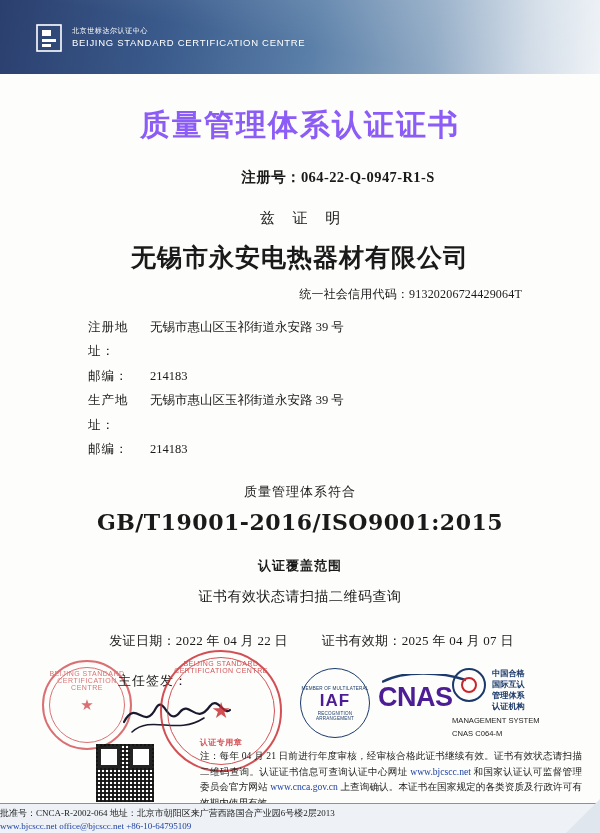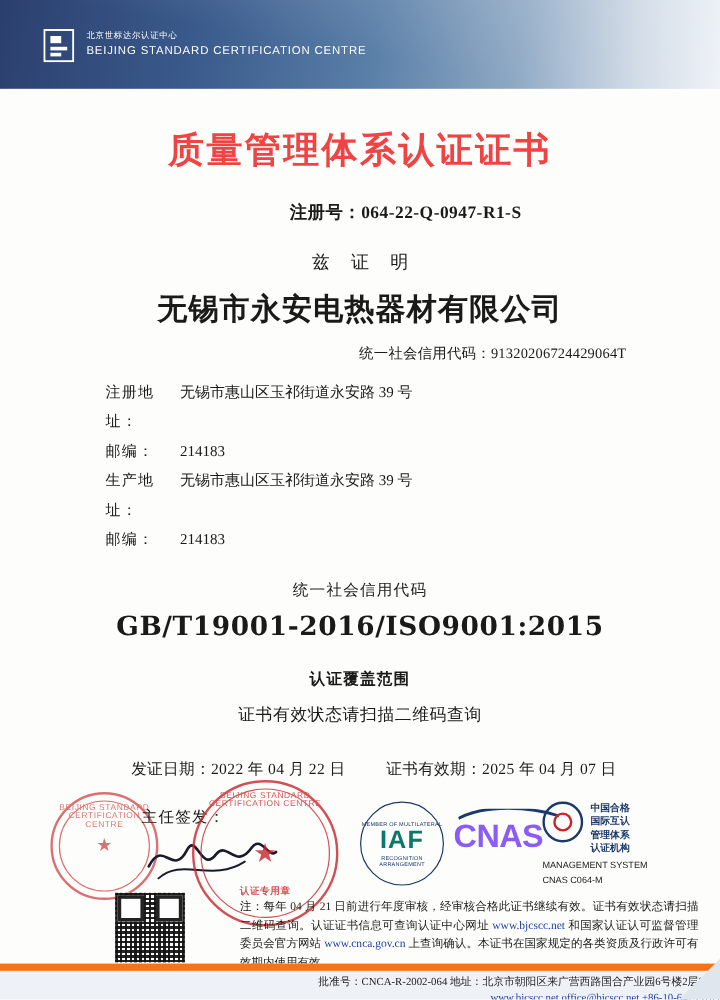--- a/index.html
+++ b/index.html
@@ -67,21 +67,21 @@
     line-height: 1.4;
     white-space: nowrap;
   }
 
   
   .doc-title {
     text-align: center;
     font-size: 30px;
     font-weight: bold;
     letter-spacing: 2px;
-    color: #ef4444;
+    color: #8b5cf6;
     margin-top: 31px;
     font-family: "DejaVu Serif", serif;
   }
 
   .reg-no {
     margin-top: 22px;
     text-align: center;
     padding-left: 76px;
     font-size: 14.5px;
     font-weight: bold;
@@ -282,23 +282,23 @@
     border-radius: 50%;
     border: 1.6px solid #1b3a6b;
     display: flex;
     align-items: center;
     justify-content: center;
     flex-direction: column;
     box-sizing: border-box;
   }
   .mark-iaf .iaf-word {
     font-family: "Liberation Sans", sans-serif;
-    font-size: 21px;
-    font-weight: bold;
-    color: #0f766e;
+    font-size: 17px;
+    font-weight: bold;
+    color: #4c1d95;
     letter-spacing: 1px;
   }
   .mark-iaf .iaf-top {
     font-family: "Liberation Sans", sans-serif;
     font-size: 4.6px;
     color: #1b3a6b;
     letter-spacing: 0.2px;
   }
   .mark-iaf .iaf-bottom {
     font-family: "Liberation Sans", sans-serif;
@@ -307,21 +307,21 @@
     letter-spacing: 0.2px;
   }
 
   .mark-cnas {
     position: absolute;
     left: 378px;
     top: 42px;
     font-family: "Liberation Sans", sans-serif;
     font-size: 27px;
     font-weight: bold;
-    color: #8b5cf6;
+    color: #4c1d95;
     letter-spacing: -0.5px;
   }
   .mark-cnas .swoosh {
     position: absolute;
     left: 4px;
     top: -8px;
     width: 84px;
     height: 10px;
   }
 
@@ -374,23 +374,23 @@
   }
   .footnote .lead { color: #111; }
   .footnote .link { color: #1a3fa0; }
 
   .footer-bar {
     position: absolute;
     left: 0; right: 0;
     bottom: 0;
     height: 30px;
     background: #eef2f7;
-    border-top: 6px solid #f97316;
+    border-top: 1px solid #f97316;
     font-size: 9px;
-    text-align: right;
+    text-align: left;
     color: #222;
     line-height: 1.45;
     padding-top: 3px;
     box-sizing: border-box;
   }
   .footer-bar .l2 { color: #1a3fa0; }
 
   .watermark-corner {
     position: absolute;
     right: 0; bottom: 0;
@@ -447,21 +447,21 @@
     <div class="addr-row">
       <span class="addr-label">生产地址：</span>
       <span class="addr-value">无锡市惠山区玉祁街道永安路 39 号</span>
     </div>
     <div class="addr-row">
       <span class="addr-label">邮编：</span>
       <span class="addr-value">214183</span>
     </div>
   </div>
 
-  <div class="std-intro">统一社会信用代码</div>
+  <div class="std-intro">质量管理体系符合</div>
   <div class="std-code">GB/T19001-2016/ISO9001:2015</div>
 
   <div class="scope-title">认证覆盖范围</div>
   <div class="scope-body">
     <div>证书有效状态请扫描二维码查询</div>
   </div>
 
   <div class="dates-row">
     <span>
       <span>发证日期：</span><span>2022 年 04 月 22 日</span>

